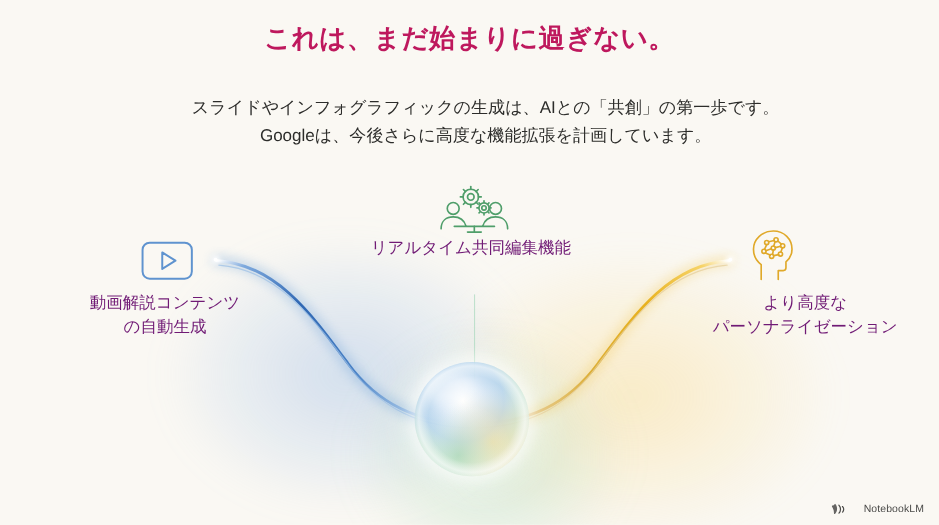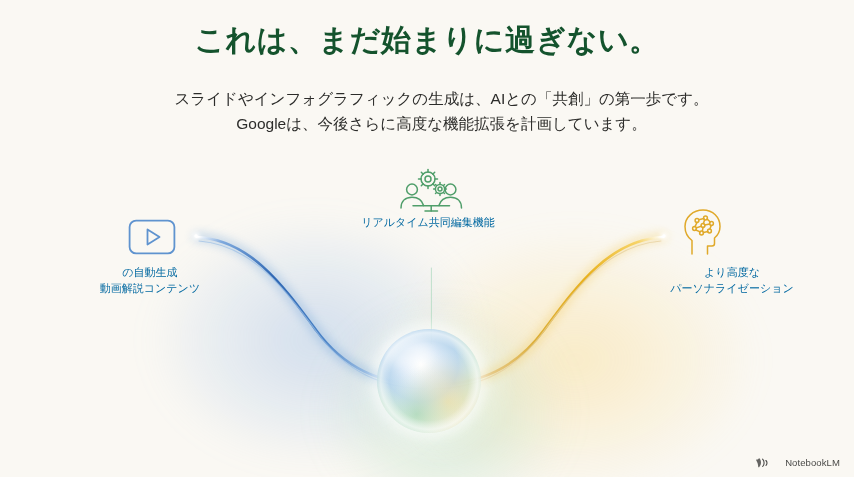--- a/index.html
+++ b/index.html
@@ -32,39 +32,39 @@
   .glow-core{
     left:352px;top:302px;width:160px;height:160px;
     background:radial-gradient(circle at 50% 50%, rgba(255,255,255,.85) 0%, rgba(255,255,255,.35) 45%, rgba(255,255,255,0) 72%);
     filter:blur(8px);
   }
 
   
   .headline{
     position:absolute;left:0;right:0;top:21px;
     text-align:center;
-    font-size:30px;line-height:1.25;
+    font-size:24px;line-height:1.25;
     font-weight:700;letter-spacing:.5px;
-    color:#14532d;
+    color:#be185d;
   }
   .sub{
     position:absolute;left:0;right:0;top:86px;
     text-align:center;
     font-size:15.5px;line-height:1.62;
     color:#2c2c2a;font-weight:400;padding-left:29px;
   }
   .sub div{white-space:nowrap;}
 
   
   #art{position:absolute;left:0;top:0;width:854px;height:477px;}
 
   
   .node{position:absolute;text-align:center;}
   .node .lbl{
-    font-size:11px;line-height:1.45;color:#0369a1;white-space:nowrap;
+    font-size:15px;line-height:1.45;color:#701a75;white-space:nowrap;
   }
   #node-left{left:22px;top:265px;width:256px;}
   #node-center{left:300px;top:215px;width:256px;}
   #node-right{left:604px;top:265px;width:256px;}
 
   .icon-wrap{position:absolute;}
   #icon-left{left:128px;top:219px;}
   #icon-center{left:390px;top:167px;}
   #icon-right{left:678px;top:206px;}
 
@@ -180,22 +180,22 @@
     </g>
   </svg>
 
   <div class="icon-wrap" id="icon-left">
     <svg width="48" height="36" viewBox="0 0 48 36">
       <rect x="1.6" y="1.6" width="44.8" height="32.8" rx="6.5" ry="6.5" fill="none" stroke="#5f93cf" stroke-width="1.8"></rect>
       <path d="M19.5,10.5 L31.5,18 L19.5,25.5 Z" fill="none" stroke="#5f93cf" stroke-width="1.8" stroke-linejoin="round"></path>
     </svg>
   </div>
   <div class="node" id="node-left">
+    <div class="lbl">動画解説コンテンツ</div>
     <div class="lbl">の自動生成</div>
-    <div class="lbl">動画解説コンテンツ</div>
   </div>
 
   <div class="icon-wrap" id="icon-center">
     <svg width="78" height="50" viewBox="0 0 78 50">
       <g fill="none" stroke="#4f9e6a" stroke-width="1.5" stroke-linecap="round" stroke-linejoin="round">
 
         <circle cx="38" cy="12" r="7"></circle>
         <circle cx="38" cy="12" r="3"></circle>
         <g>
           <path d="M38,2.5 L38,5.2"></path>

